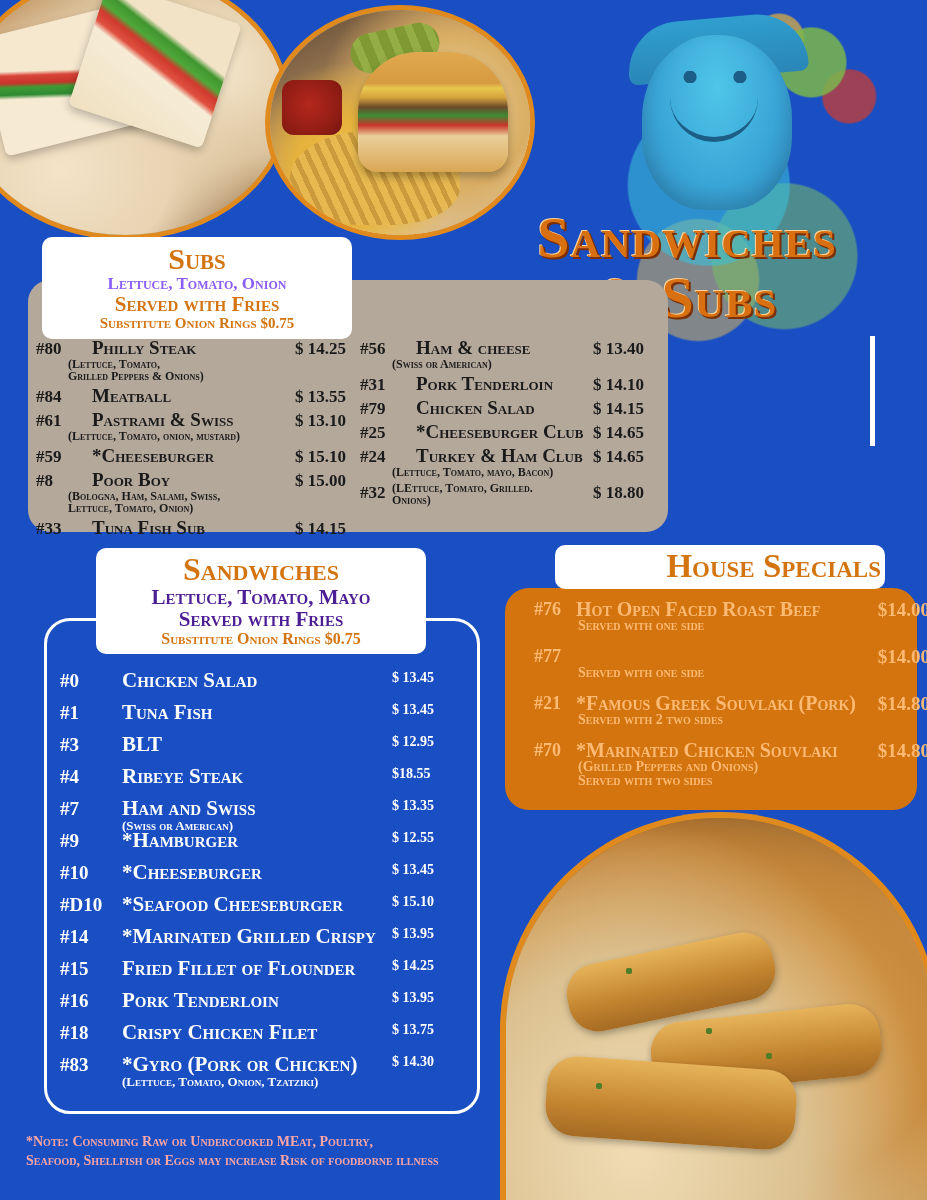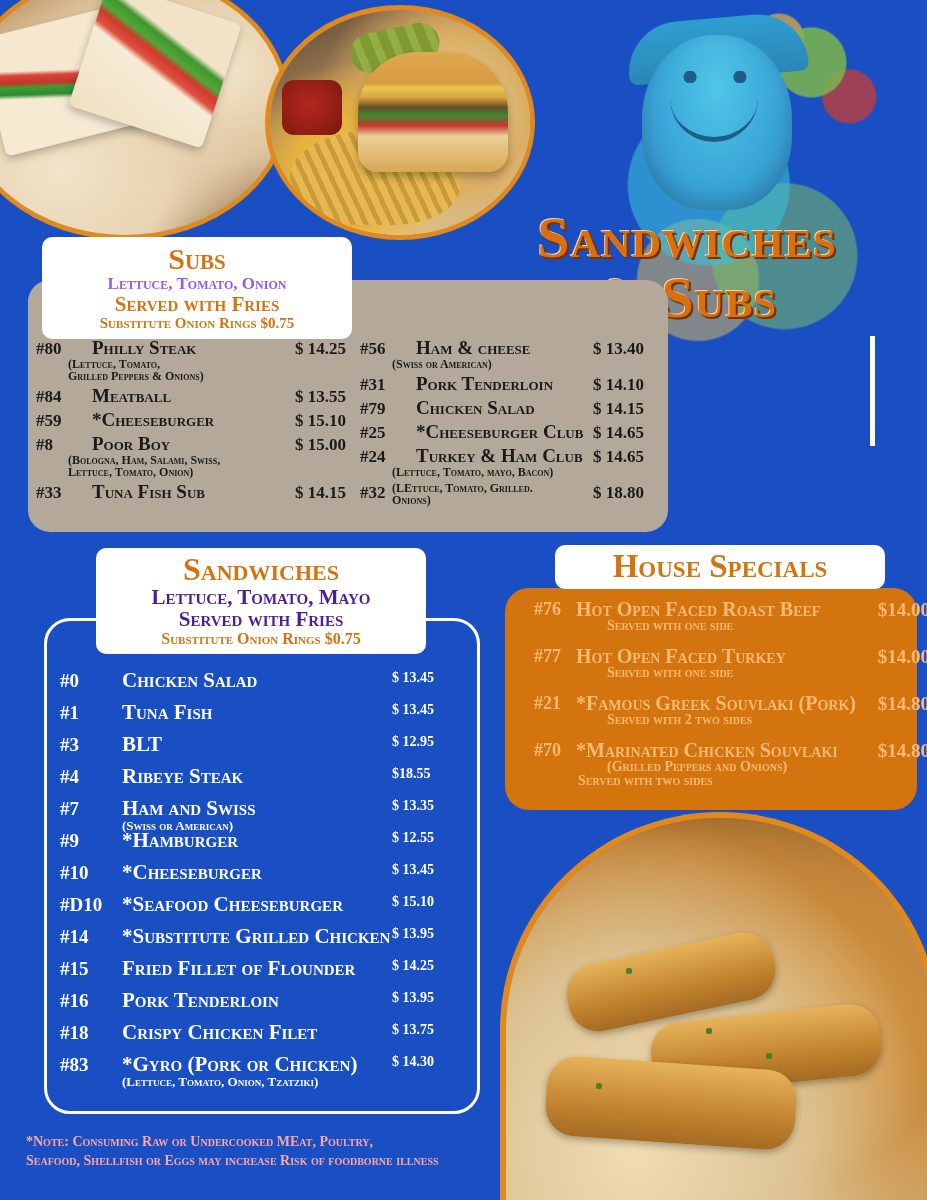--- a/index.html
+++ b/index.html
@@ -408,20 +408,21 @@
     text-align: center;
     padding: 3px 4px 5px;
     box-sizing: border-box;
   }
   .house-title {
     font-variant: small-caps;
     font-size: 33px;
     font-weight: bold;
     color: #d4740f;
     line-height: 36px;
+    text-align: right;
   }
   .house-list {
     position: absolute;
     left: 534px;
     top: 598px;
     width: 408px;
     color: #fdba74;
   }
   .hs-row { position: relative; margin-bottom: 9px; min-height: 38px; }
   .hs-num {
@@ -438,21 +439,20 @@
     font-size: 20px;
     font-weight: bold;
     line-height: 22px;
   }
   .hs-desc {
     position: absolute;
     left: 44px; top: 20px;
     font-variant: small-caps;
     font-size: 14px;
     font-weight: bold;
-    margin-left: 29px;
   }
   .hs-desc2 {
     position: absolute;
     left: 44px; top: 34px;
     font-variant: small-caps;
     font-size: 14px;
     font-weight: bold;
   }
   .hs-price {
     position: absolute;
@@ -559,20 +559,26 @@
       <span class="mr-desc">(Lettuce, Tomato,</span>
       <span class="mr-desc">Grilled Peppers &amp; Onions)</span>
       <span class="mr-price">$ 14.25</span>
     </div>
     <div class="menu-row">
       <span class="mr-num">#84</span>
       <span class="mr-name">Meatball</span>
       <span class="mr-price">$ 13.55</span>
     </div>
     <div class="menu-row">
+      <span class="mr-num">#61</span>
+      <span class="mr-name">Pastrami &amp; Swiss</span>
+      <span class="mr-desc">(Lettuce, Tomato, onion, mustard)</span>
+      <span class="mr-price">$ 13.10</span>
+    </div>
+    <div class="menu-row">
       <span class="mr-num">#59</span>
       <span class="mr-name">*Cheeseburger</span>
       <span class="mr-price">$ 15.10</span>
     </div>
     <div class="menu-row">
       <span class="mr-num">#8</span>
       <span class="mr-name">Poor Boy</span>
       <span class="mr-desc">(Bologna, Ham, Salami, Swiss,</span>
       <span class="mr-desc">Lettuce, Tomato, Onion)</span>
       <span class="mr-price">$ 15.00</span>
@@ -665,21 +671,21 @@
       <span class="sr-name">*Cheeseburger</span>
       <span class="sr-price">$ 13.45</span>
     </div>
     <div class="sand-row">
       <span class="sr-num">#D10</span>
       <span class="sr-name">*Seafood Cheeseburger</span>
       <span class="sr-price">$ 15.10</span>
     </div>
     <div class="sand-row">
       <span class="sr-num">#14</span>
-      <span class="sr-name">*Substitute Grilled Chicken</span>
+      <span class="sr-name">*Marinated Grilled Crispy</span>
       <span class="sr-price">$ 13.95</span>
     </div>
     <div class="sand-row">
       <span class="sr-num">#15</span>
       <span class="sr-name">Fried Fillet of Flounder</span>
       <span class="sr-price">$ 14.25</span>
     </div>
     <div class="sand-row">
       <span class="sr-num">#16</span>
       <span class="sr-name">Pork Tenderloin</span>
@@ -704,21 +710,20 @@
   </div>
   <div class="house-list">
     <div class="hs-row">
       <span class="hs-num">#76</span>
       <span class="hs-name">Hot Open Faced Roast Beef</span>
       <span class="hs-desc">Served with one side</span>
       <span class="hs-price">$14.00</span>
     </div>
     <div class="hs-row">
       <span class="hs-num">#77</span>
-      <span class="hs-name">Hot Open Faced Turkey</span>
       <span class="hs-desc">Served with one side</span>
       <span class="hs-price">$14.00</span>
     </div>
     <div class="hs-row">
       <span class="hs-num">#21</span>
       <span class="hs-name">*Famous Greek Souvlaki (Pork)</span>
       <span class="hs-desc">Served with 2 two sides</span>
       <span class="hs-price">$14.80</span>
     </div>
     <div class="hs-row">

